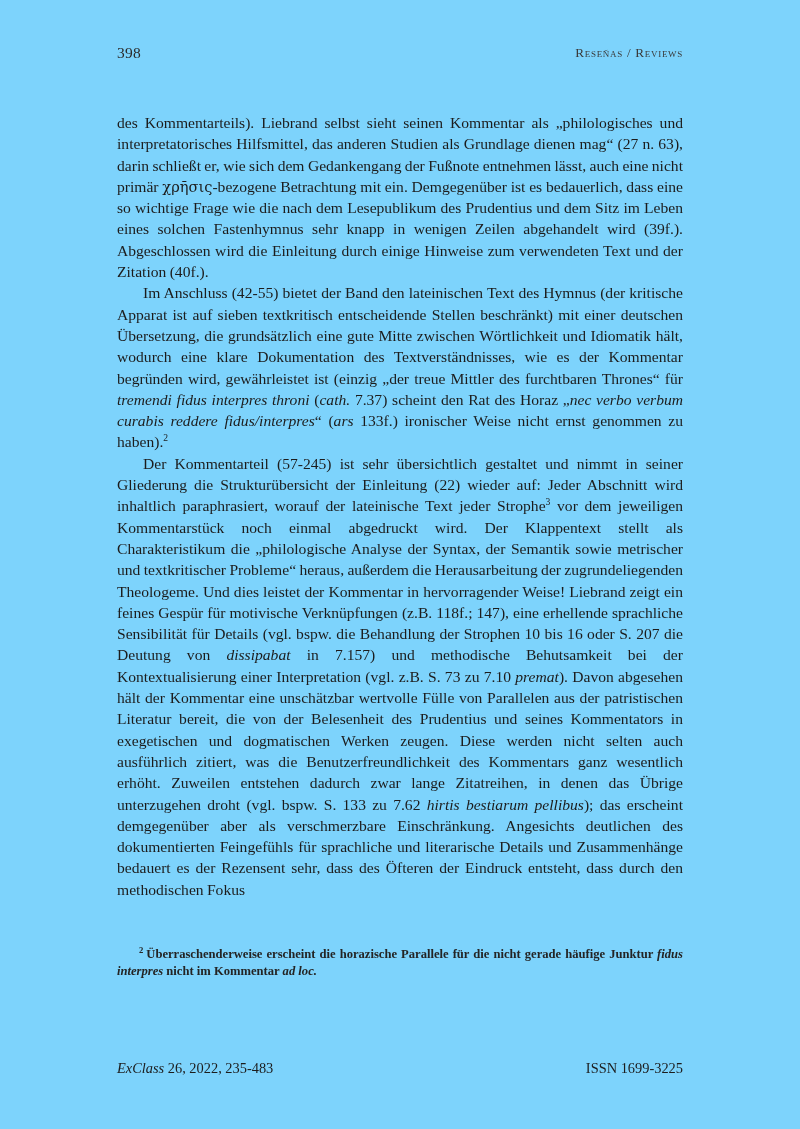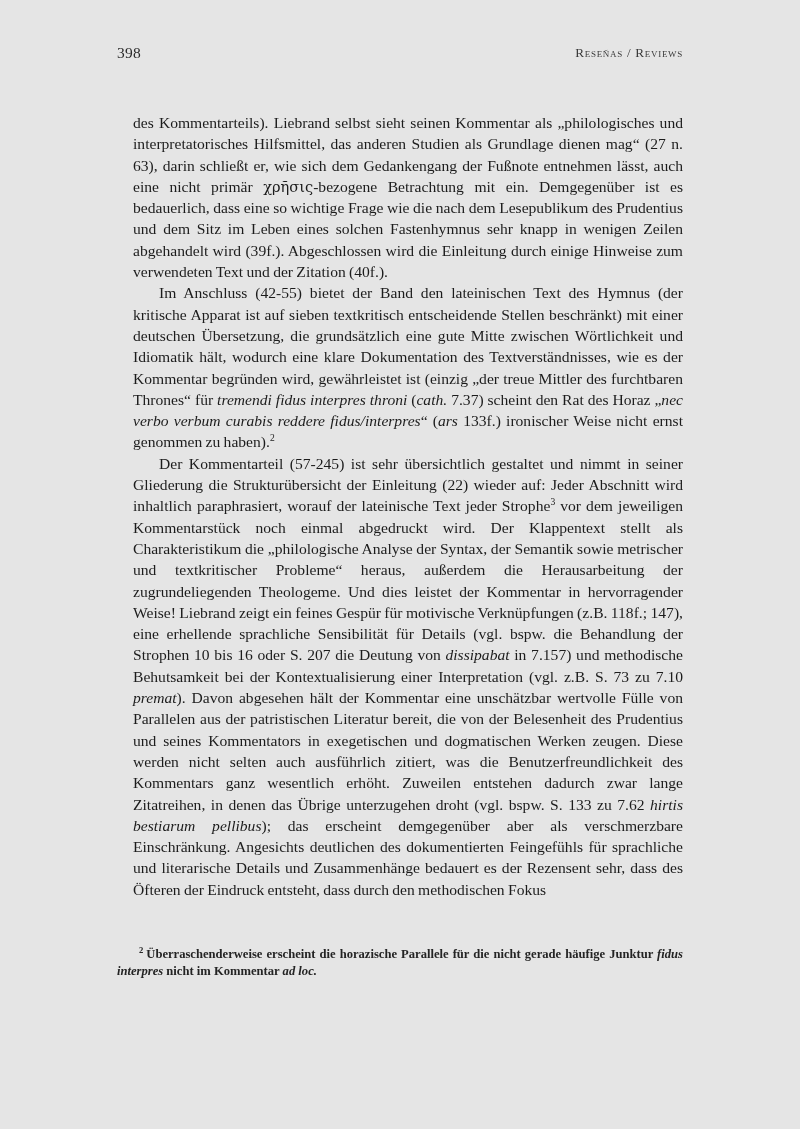--- a/index.html
+++ b/index.html
@@ -8,21 +8,21 @@
     background: #ffffff;
   }
   body {
     font-family: "Liberation Serif", "DejaVu Serif", serif;
     color: #1a1a1a;
   }
   .page {
     position: relative;
     width: 800px;
     height: 1129px;
-    background: #e5e5e5;
+    background: #7dd3fc;
     overflow: hidden;
     box-sizing: border-box;
   }
   
   .running-head {
     position: absolute;
     top: 44px;
     left: 117px;
     width: 566px;
     height: 20px;
@@ -61,21 +61,20 @@
     line-height: 21.3px;
     color: #1c1c1c;
     hyphens: none;
     -webkit-hyphens: none;
   }
   p.body.indent {
     text-indent: 26px;
   }
   p.tight {
     word-spacing: -0.6px;
-    margin-left: 16px;
   }
   i, .it { font-style: italic; }
   sup.fn {
     font-size: 9.6px;
     vertical-align: super;
     line-height: 0;
   }
   .greek {
     font-family: "DejaVu Serif", "Liberation Serif", serif;
     font-size: 14.6px;
@@ -129,14 +128,20 @@
   <div class="textblock" id="body-host">
       <p class="body tight"><span>des Kommentarteils). Liebrand selbst sieht seinen Kommentar als „philologisches und interpretatorisches Hilfsmittel, das anderen Studien als Grundlage dienen mag“ (27 n. 63), darin schließt er, wie sich dem Gedankengang der Fußnote entnehmen lässt, auch eine nicht primär </span><span class="greek">χρῆσις</span><span>-bezogene Betrachtung mit ein. Demgegenüber ist es bedauerlich, dass eine so wichtige Frage wie die nach dem Lesepublikum des Prudentius und dem Sitz im Leben eines solchen Fastenhymnus sehr knapp in wenigen Zeilen abgehandelt wird (39f.). Abgeschlossen wird die Einleitung durch einige Hinweise zum verwendeten Text und der Zitation (40f.).</span></p>
       <p class="body tight indent"><span>Im Anschluss (42-55) bietet der Band den lateinischen Text des Hymnus (der kritische Apparat ist auf sieben textkritisch entscheidende Stellen beschränkt) mit einer deutschen Übersetzung, die grundsätzlich eine gute Mitte zwischen Wörtlichkeit und Idiomatik hält, wodurch eine klare Dokumentation des Textverständnisses, wie es der Kommentar begründen wird, gewährleistet ist (einzig „der treue Mittler des furchtbaren Thrones“ für </span><i>tremendi fidus interpres throni</i><span> (</span><i>cath.</i><span> 7.37) scheint den Rat des Horaz „</span><i>nec verbo verbum curabis reddere fidus/interpres</i><span>“ (</span><i>ars</i><span> 133f.) ironischer Weise nicht ernst genommen zu haben).</span><sup class="fn">2</sup></p>
       <p class="body tight indent"><span>Der Kommentarteil (57-245) ist sehr übersichtlich gestaltet und nimmt in seiner Gliederung die Strukturübersicht der Einleitung (22) wieder auf: Jeder Abschnitt wird inhaltlich paraphrasiert, worauf der lateinische Text jeder Strophe</span><sup class="fn">3</sup><span> vor dem jeweiligen Kommentarstück noch einmal abgedruckt wird. Der Klappentext stellt als Charakteristikum die „philologische Analyse der Syntax, der Semantik sowie metrischer und textkritischer Probleme“ heraus, außerdem die Herausarbeitung der zugrundeliegenden Theologeme. Und dies leistet der Kommentar in hervorragender Weise! Liebrand zeigt ein feines Gespür für motivische Verknüpfungen (z.B. 118f.; 147), eine erhellende sprachliche Sensibilität für Details (vgl. bspw. die Behandlung der Strophen 10 bis 16 oder S. 207 die Deutung von </span><i>dissipabat</i><span> in 7.157) und methodische Behutsamkeit bei der Kontextualisierung einer Interpretation (vgl. z.B. S. 73 zu 7.10 </span><i>premat</i><span>). Davon abgesehen hält der Kommentar eine unschätzbar wertvolle Fülle von Parallelen aus der patristischen Literatur bereit, die von der Belesenheit des Prudentius und seines Kommentators in exegetischen und dogmatischen Werken zeugen. Diese werden nicht selten auch ausführlich zitiert, was die Benutzerfreundlichkeit des Kommentars ganz wesentlich erhöht. Zuweilen entstehen dadurch zwar lange Zitatreihen, in denen das Übrige unterzugehen droht (vgl. bspw. S. 133 zu 7.62 </span><i>hirtis bestiarum pellibus</i><span>); das erscheint demgegenüber aber als verschmerzbare Einschränkung. Angesichts deutlichen des dokumentierten Feingefühls für sprachliche und literarische Details und Zusammenhänge bedauert es der Rezensent sehr, dass des Öfteren der Eindruck entsteht, dass durch den methodischen Fokus</span></p>
     </div>
 
   <div class="footnotes" id="footnote-host">
       <p class="note"><sup class="marker">2</sup><span>Überraschenderweise erscheint die horazische Parallele für die nicht gerade häufige Junktur </span><i>fidus interpres</i><span> nicht im Kommentar </span><i>ad loc.</i></p>
     </div>
 
+  <div class="footer">
+    <span class="journal">
+      <i>ExClass</i><span> 26, 2022, 235-483</span>
+    </span>
+    <span>ISSN 1699-3225</span>
+  </div>
 
 </div>
 
 </body></html>

